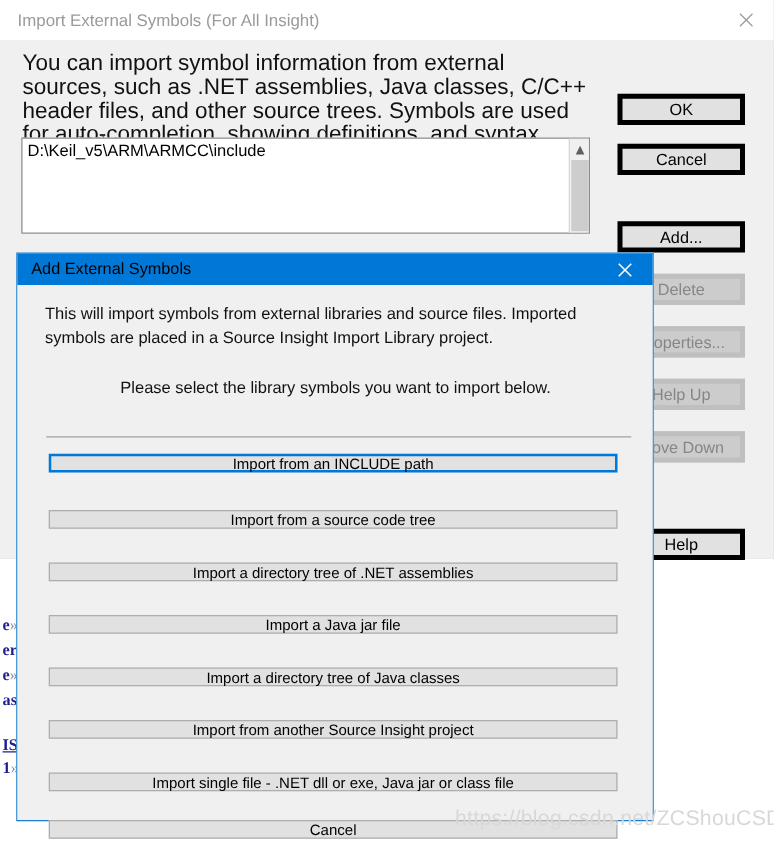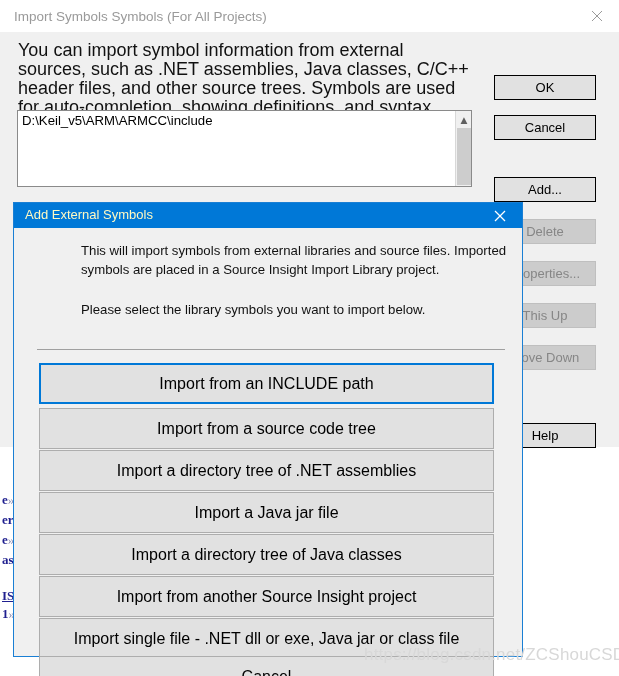--- a/index.html
+++ b/index.html
@@ -130,21 +130,21 @@
     position: absolute;
     top: 17px; left: 1px;
     width: 14px; height: 57px;
     background: #cdcdcd;
   }
 
   
   .btn {
     position: absolute;
     background: #e1e1e1;
-    border: 1px solid #000000;
+    border: 4px solid #000000;
     font-family: "Liberation Sans", sans-serif;
     font-size: 13px;
     color: #000000;
     display: flex;
     align-items: center;
     justify-content: center;
     cursor: default;
     padding: 0;
   }
   .btn.disabled {
@@ -166,21 +166,21 @@
   .child-titlebar {
     position: absolute;
     left: 0; top: 0;
     width: 508px; height: 25px;
     background: #0078d7;
   }
   .child-title-text {
     position: absolute;
     left: 11px; top: 4px;
     font-size: 13px;
-    color: #fef9c3;
+    color: #000000;
     white-space: nowrap;
   }
   .child-close {
     position: absolute;
     right: 2px; top: 0;
     width: 40px; height: 25px;
     display: flex; align-items: center; justify-content: center;
     color: #ffffff;
     font-size: 14px;
     font-family: "DejaVu Sans", sans-serif;
@@ -192,36 +192,35 @@
     width: 508px; height: 428px;
     background: #f0f0f0;
   }
   .child-para {
     position: absolute;
     left: 22px;
     width: 465px;
     font-size: 13.2px;
     color: #111111;
     line-height: 19px;
-    margin-left: 45px;
   }
   .child-sep {
     position: absolute;
     left: 23px; top: 121px;
     width: 468px; height: 1px;
     background: #a0a0a0;
   }
   .opt-btn {
     position: absolute;
     left: 25px;
     width: 455px;
-    height: 41px;
+    height: 15px;
     background: #e1e1e1;
     border: 1px solid #adadad;
-    font-size: 16px;
+    font-size: 12px;
     color: #000000;
     display: flex;
     align-items: center;
     justify-content: center;
     cursor: default;
   }
   .opt-btn.focused {
     border: 2px solid #0078d7;
   }
 
@@ -248,21 +247,21 @@
         <div class="code-line" style="top: 532px;">e<span class="faint">»</span></div>
         <div class="code-line" style="top: 552px;">as</div>
         <div class="code-line" style="top: 588px; text-decoration: underline;">IS</div>
         <div class="code-line" style="top: 606px;">1<span class="faint">»</span></div>
       </div>
   </div>
 
   <div class="parent-dialog">
 
     <div class="parent-titlebar">
-      <div class="parent-title-text">Import Symbols Symbols (For All Projects)</div>
+      <div class="parent-title-text">Import External Symbols (For All Insight)</div>
       <div class="parent-close">
         <svg width="12" height="12" viewBox="0 0 12 12">
           <line x1="1" y1="1" x2="11" y2="11" stroke="#9a9a9a" stroke-width="1"></line>
           <line x1="11" y1="1" x2="1" y2="11" stroke="#9a9a9a" stroke-width="1"></line>
         </svg>
       </div>
     </div>
 
     <div class="parent-body">
 
@@ -277,21 +276,21 @@
           <div class="thumb"></div>
         </div>
       </div>
 
       <div id="side-buttons">
           <div class="btn side-btn" style="top: 42px;">OK</div>
           <div class="btn side-btn" style="top: 82px;">Cancel</div>
           <div class="btn side-btn" style="top: 144px;">Add...</div>
           <div class="btn side-btn disabled" style="top: 186px;">Delete</div>
           <div class="btn side-btn disabled" style="top: 228px;">Properties...</div>
-          <div class="btn side-btn disabled" style="top: 270px;">This Up</div>
+          <div class="btn side-btn disabled" style="top: 270px;">Help Up</div>
           <div class="btn side-btn disabled" style="top: 312px;">Move Down</div>
           <div class="btn side-btn" style="top: 390px;">Help</div>
         </div>
 
     </div>
   </div>
 
   <div class="child-dialog">
 
     <div class="child-titlebar">
@@ -299,21 +298,21 @@
       <div class="child-close">
         <svg width="12" height="12" viewBox="0 0 12 12">
           <line x1="1" y1="1" x2="11" y2="11" stroke="#ffffff" stroke-width="1.3"></line>
           <line x1="11" y1="1" x2="1" y2="11" stroke="#ffffff" stroke-width="1.3"></line>
         </svg>
       </div>
     </div>
 
     <div class="child-body">
       <div class="child-para" style="top:13px;">This will import symbols from external libraries and source files. Imported symbols are placed in a Source Insight Import Library project.</div>
-      <div class="child-para" style="top:72px;">Please select the library symbols you want to import below.</div>
+      <div class="child-para" style="top:72px;text-align:center;">Please select the library symbols you want to import below.</div>
 
       <div class="child-sep"></div>
 
       <div id="option-buttons">
           <div class="opt-btn focused" style="top: 135px;">Import from an INCLUDE path</div>
           <div class="opt-btn" style="top: 180px;">Import from a source code tree</div>
           <div class="opt-btn" style="top: 222px;">Import a directory tree of .NET assemblies</div>
           <div class="opt-btn" style="top: 264px;">Import a Java jar file</div>
           <div class="opt-btn" style="top: 306px;">Import a directory tree of Java classes</div>
           <div class="opt-btn" style="top: 348px;">Import from another Source Insight project</div>

